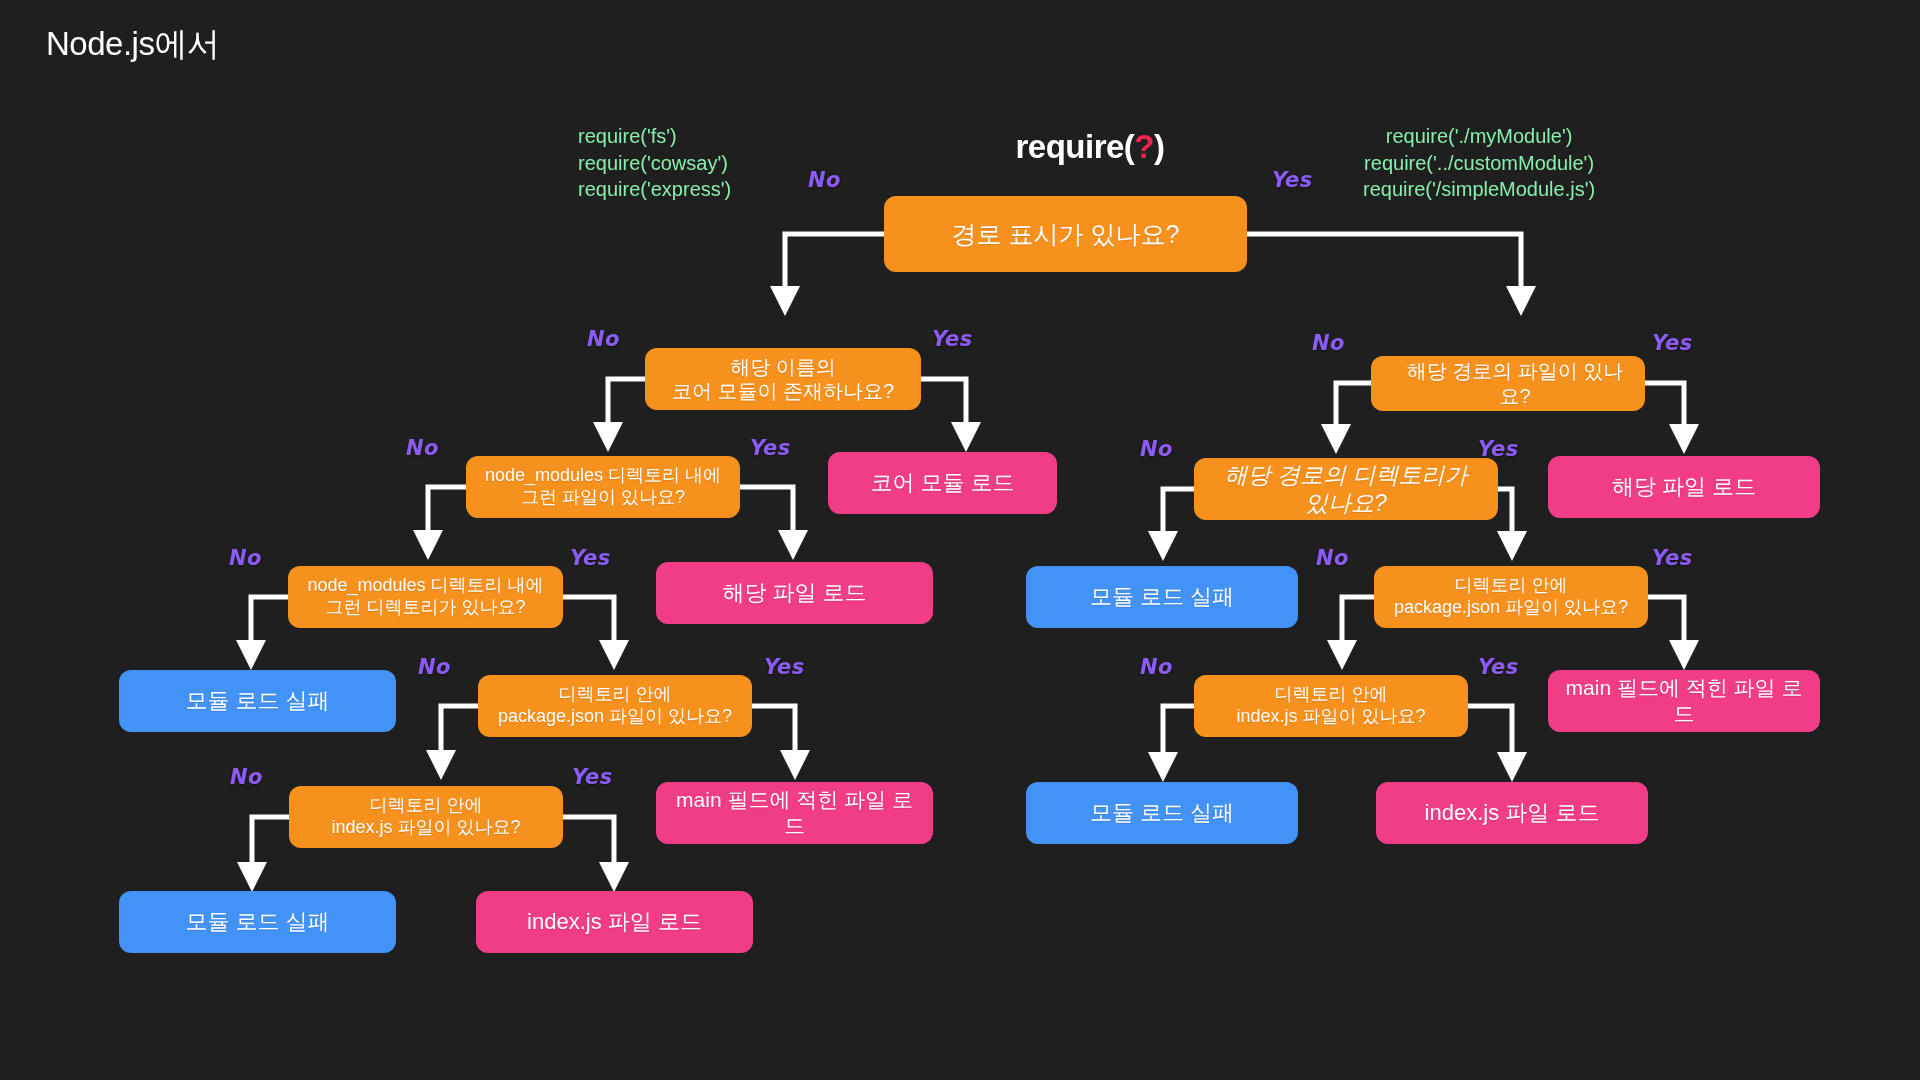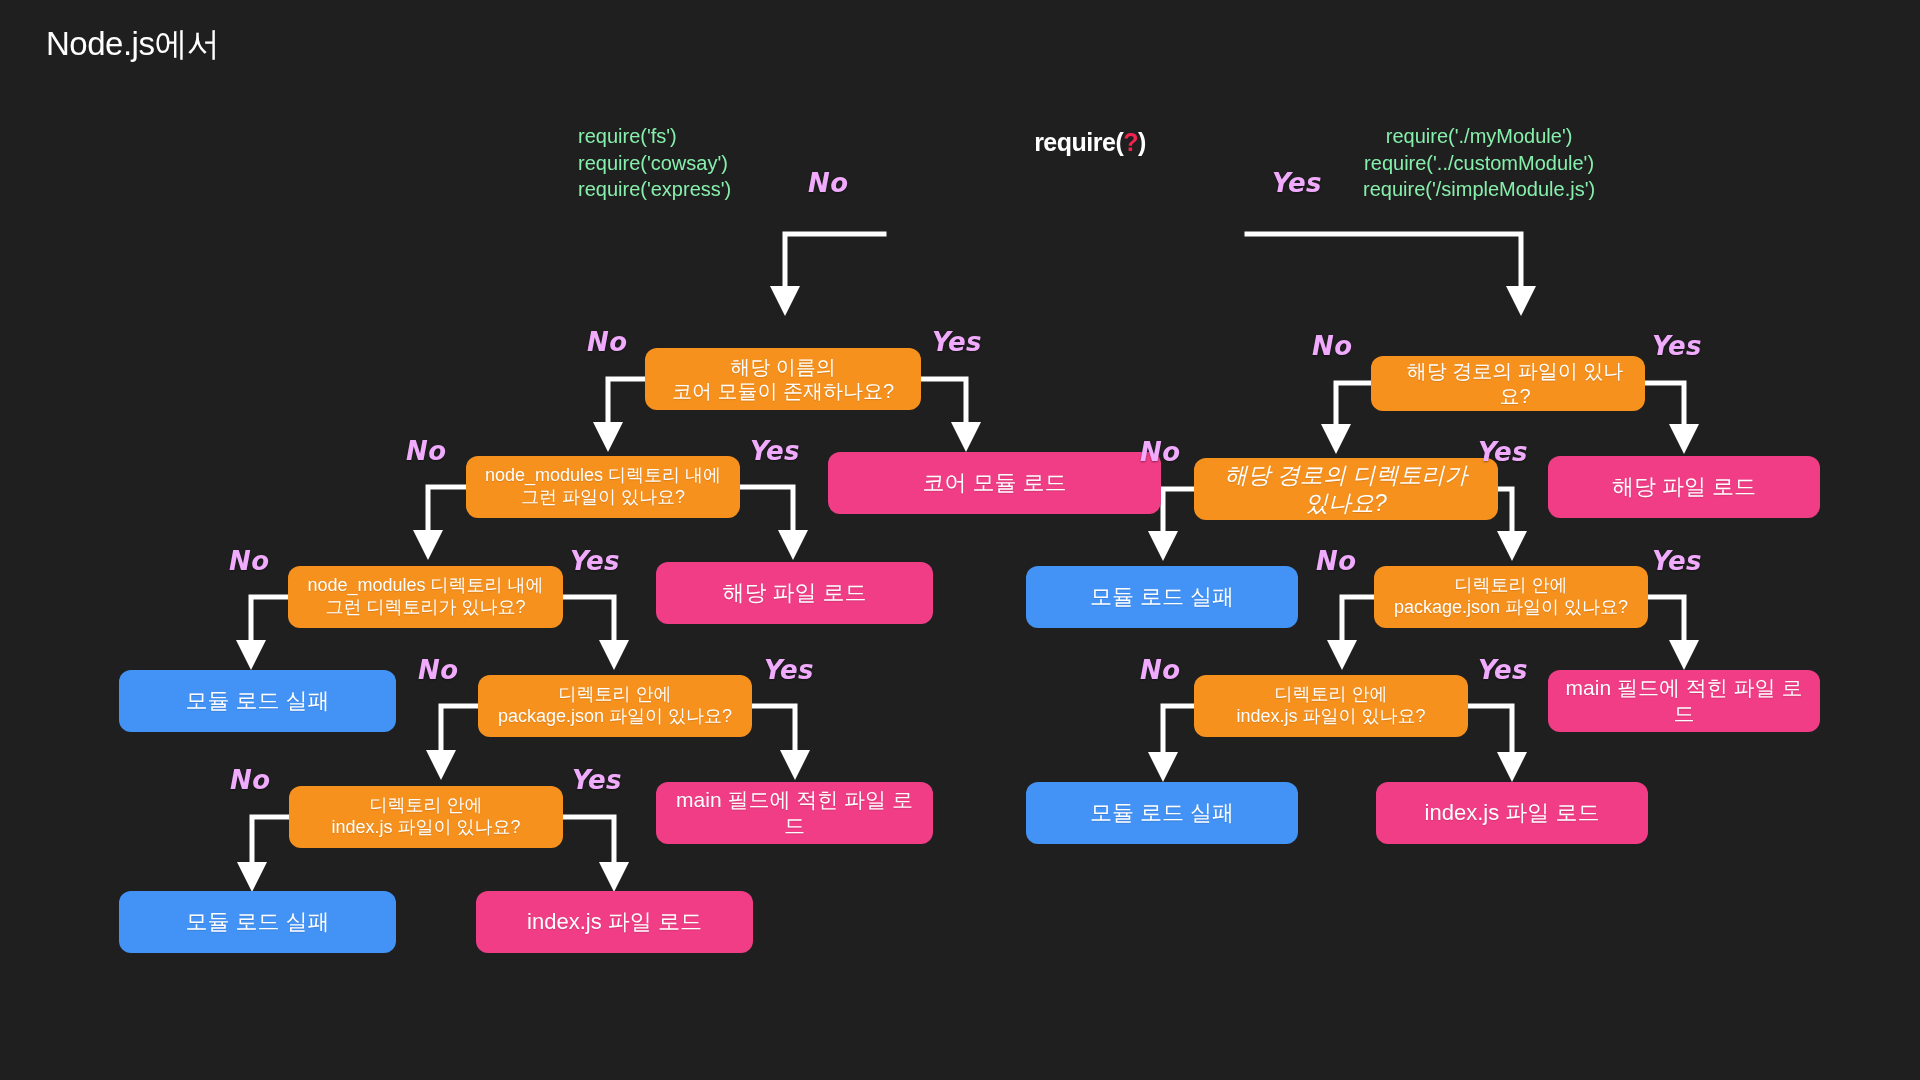--- a/index.html
+++ b/index.html
@@ -14,21 +14,21 @@
   .title{
     position:absolute;left:46px;top:22px;width:620px;
     color:#ffffff;font-weight:normal;font-size:33px;line-height:1.32;
     letter-spacing:-0.5px;
   }
   .title .l2{display:block;}
 
   
   .req-head{
     position:absolute;left:950px;top:128px;width:280px;text-align:center;
-    color:#ffffff;font-size:25px;font-weight:bold;letter-spacing:-0.5px;
+    color:#ffffff;font-size:33px;font-weight:bold;letter-spacing:-0.5px;
   }
   .req-head .qm{color:#f0244f;}
 
   
   .code-ex{
     position:absolute;color:#86efac;font-size:20px;line-height:1.33;
     white-space:pre;font-family:"Liberation Sans","DejaVu Sans",sans-serif;
   }
   .code-ex.left{left:578px;top:123px;}
   .code-ex.right{left:1363px;top:123px;text-align:center;}
@@ -40,21 +40,21 @@
     text-align:center;border-radius:12px;color:#ffffff;
     line-height:1.22;padding:4px 10px;
     text-shadow:0 1px 1px rgba(0,0,0,.12);
   }
   .node.q{background:#f6911e;}
   .node.pink{background:#f03d86;}
   .node.blue{background:#4393f7;}
 
   
   .lbl{
-    position:absolute;color:#f0abfc;font-size:26px;font-weight:bold;
+    position:absolute;color:#8b5cf6;font-size:21px;font-weight:bold;
     font-style:italic;font-family:"DejaVu Sans",sans-serif;
     letter-spacing:0.5px;text-shadow:0 1px 2px rgba(0,0,0,.4);
   }
 
   
   svg.wires{position:absolute;left:0;top:0;width:1920px;height:1080px;
             pointer-events:none;}
   svg.wires path{fill:none;stroke:#ffffff;stroke-width:5;
                  stroke-linecap:square;stroke-linejoin:miter;}
   svg.wires polygon{fill:#ffffff;}
@@ -135,29 +135,30 @@
     <path d="M 1648 597 L 1684 597 L 1684 640"></path>
     <polygon points="1669,640 1699,640 1684,670"></polygon>
 
     <path d="M 1194 706 L 1163 706 L 1163 752"></path>
     <polygon points="1148,752 1178,752 1163,782"></polygon>
 
     <path d="M 1468 706 L 1512 706 L 1512 752"></path>
     <polygon points="1497,752 1527,752 1512,782"></polygon>
   </svg>
 
+  <div class="node q" style="left:884px;top:196px;width:363px;height:76px;font-size:25px;">경로 표시가 있나요?</div>
   <div class="lbl" style="left:808px;top:168px;">No</div>
   <div class="lbl" style="left:1272px;top:168px;">Yes</div>
 
   <div class="node q" style="left:645px;top:348px;width:276px;height:62px;font-size:20px;white-space:pre-line;">해당 이름의
 코어 모듈이 존재하나요?</div>
   <div class="lbl" style="left:587px;top:327px;">No</div>
   <div class="lbl" style="left:932px;top:327px;">Yes</div>
 
-  <div class="node pink" style="left:828px;top:452px;width:333px;height:62px;font-size:22px;">코어 모듈 로드</div>
+  <div class="node pink" style="left:828px;top:452px;width:229px;height:62px;font-size:22px;">코어 모듈 로드</div>
 
   <div class="node q" style="left:466px;top:456px;width:274px;height:62px;font-size:18px;white-space:pre-line;">node_modules 디렉토리 내에
 그런 파일이 있나요?</div>
   <div class="lbl" style="left:406px;top:436px;">No</div>
   <div class="lbl" style="left:750px;top:436px;">Yes</div>
 
   <div class="node pink" style="left:656px;top:562px;width:277px;height:62px;font-size:22px;">해당 파일 로드</div>
 
   <div class="node q" style="left:288px;top:566px;width:275px;height:62px;font-size:18px;white-space:pre-line;">node_modules 디렉토리 내에
 그런 디렉토리가 있나요?</div>

